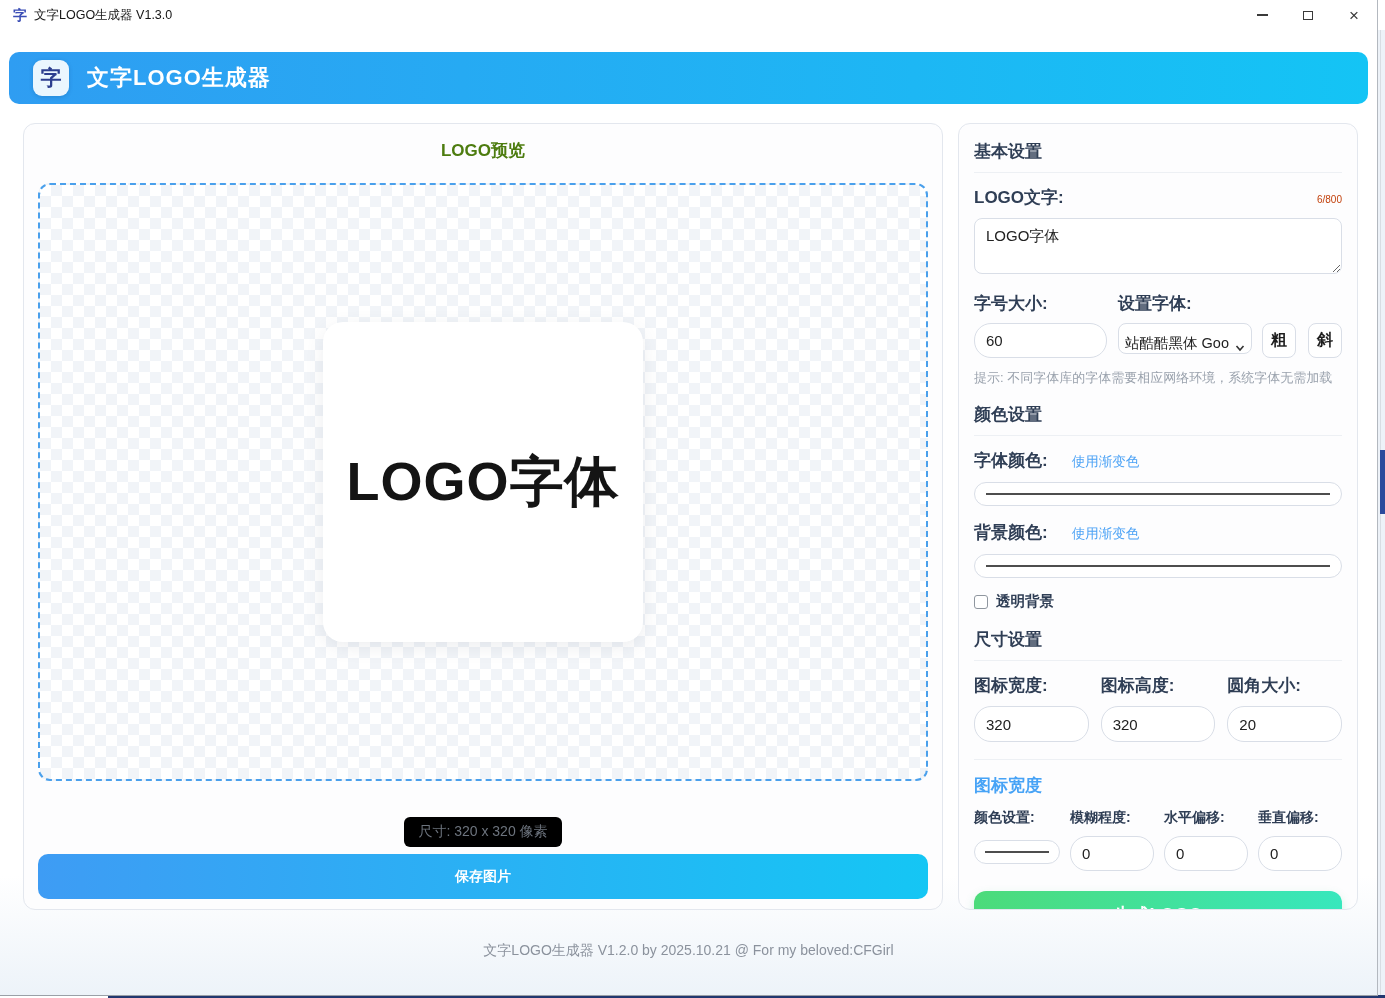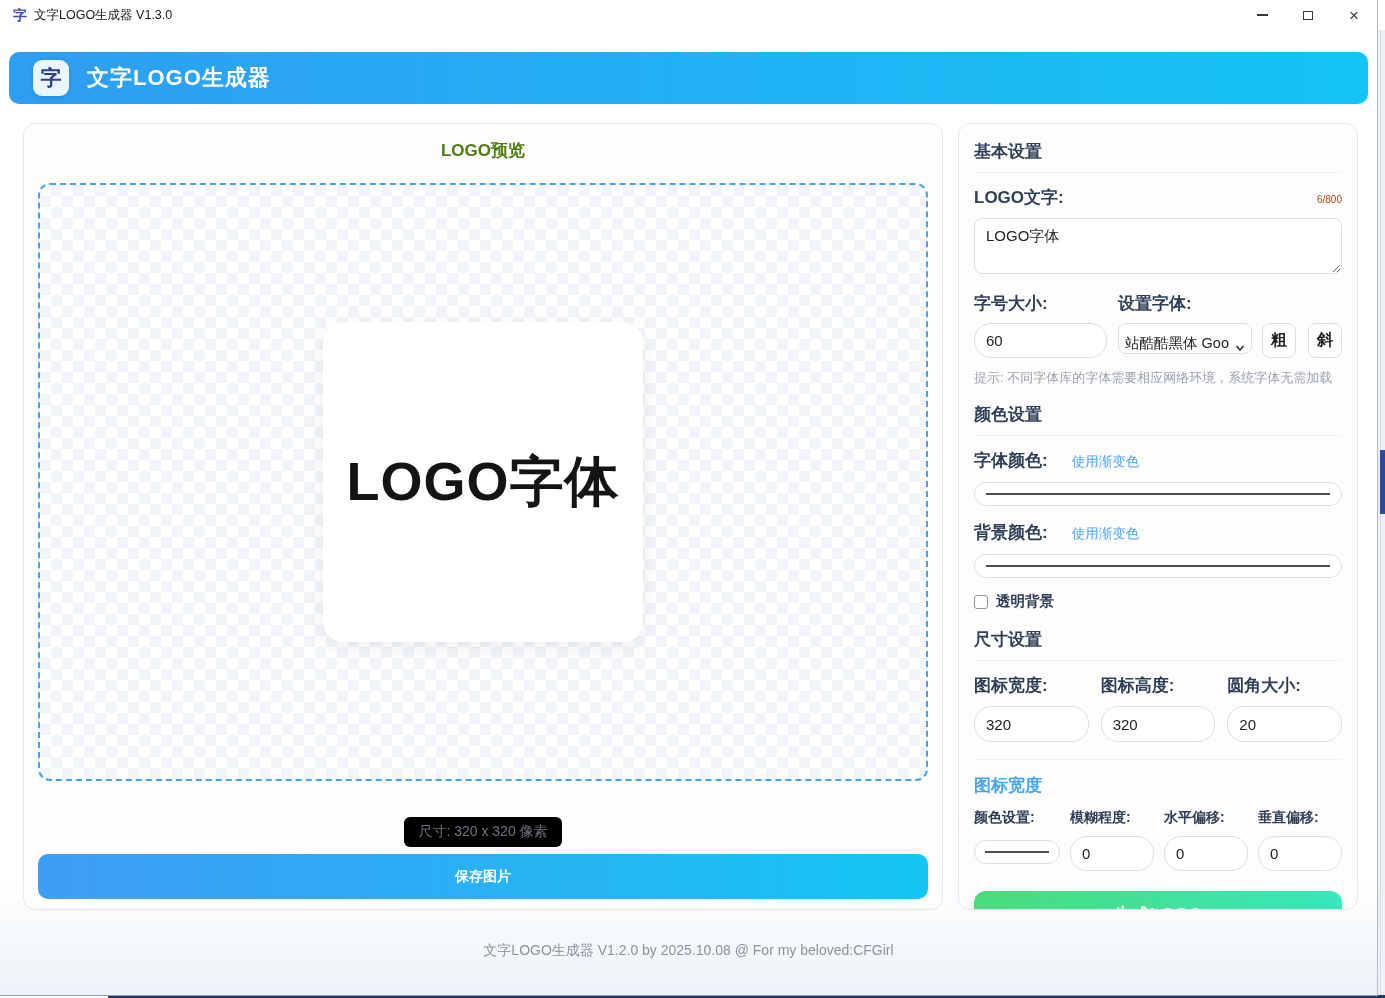--- a/index.html
+++ b/index.html
@@ -261,16 +261,16 @@
             <span class="lbl-sm">垂直偏移:</span>
             <input class="num-input" value="0" style="">
           </div>
         </div>
 
         <button class="generate-btn">生成LOGO</button>
 
       </div>
     </div>
 
-    <div class="footer">文字LOGO生成器 V1.2.0 by 2025.10.08 @ For my beloved:CFGirl</div>
+    <div class="footer">文字LOGO生成器 V1.2.0 by 2025.10.21 @ For my beloved:CFGirl</div>
 
   </div>
 </div>
 
 </body></html>

